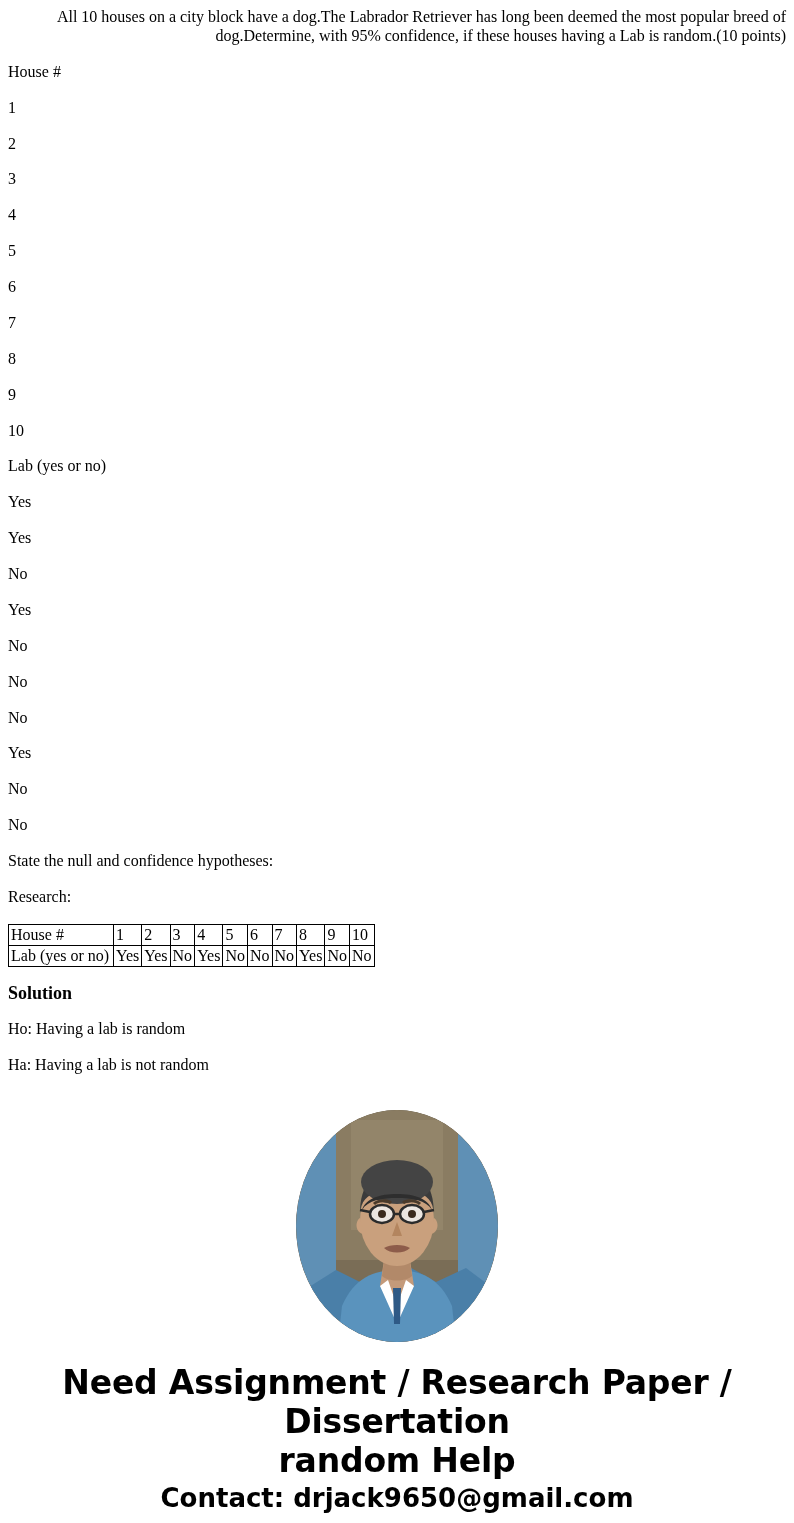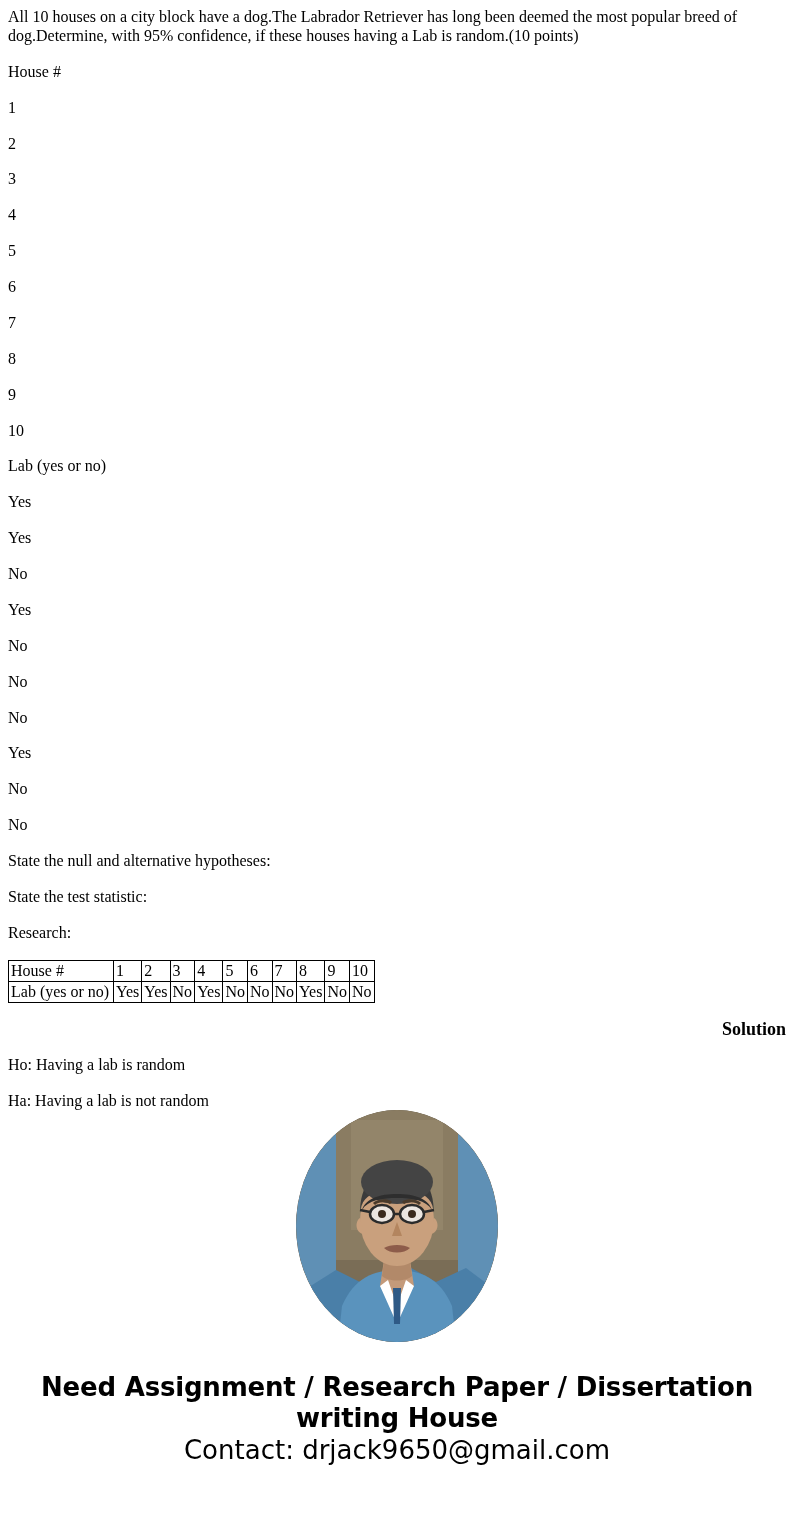--- a/index.html
+++ b/index.html
@@ -16,20 +16,21 @@
     position: relative;
   }
   .page {
     padding: 8px 8px 0 8px;
     box-sizing: border-box;
     width: 794px;
   }
   .intro {
     margin: 0 0 17px 0;
     line-height: 1.18;
+    text-align: right;
   }
   .line-item {
     margin: 0 0 17px 0;
     line-height: 1.18;
   }
   table.data-table {
     border-collapse: collapse;
     margin: 0 0 16px 0;
     font-family: "Liberation Serif", serif;
     font-size: 16px;
@@ -40,21 +41,20 @@
     line-height: 1.25;
     vertical-align: top;
     white-space: nowrap;
   }
   .w-house { min-width: 100px; }
   .solution-head {
     font-weight: bold;
     font-size: 18px;
     margin: 0 0 16px 0;
     line-height: 1.2;
-    text-align: right;
   }
   .hyp {
     margin: 0 0 17px 0;
     line-height: 1.18;
   }
   .fade-cut {
     position: relative;
     overflow: hidden;
     height: 18px;
   }
@@ -72,29 +72,29 @@
     border-radius: 50%;
     margin: 0 auto;
     overflow: hidden;
     position: relative;
     background: #6d6455;
   }
   .avatar svg { display: block; }
   .promo-text {
     font-family: "DejaVu Sans", sans-serif;
     font-weight: bold;
-    font-size: 26px;
-    line-height: 1.18;
-    margin-top: 30px;
+    font-size: 33px;
+    line-height: 1.18;
+    margin-top: 22px;
     color: #000000;
     letter-spacing: -0.2px;
   }
   .promo-contact {
     font-family: "DejaVu Sans", sans-serif;
-    font-weight: normal;
+    font-weight: bold;
     font-size: 26px;
     line-height: 1.18;
     margin-top: 2px;
     color: #000000;
   }
 </style>
 </head>
 <body>
 
 <div class="page">
@@ -118,22 +118,21 @@
   <div class="line-item">Yes</div>
   <div class="line-item">No</div>
   <div class="line-item">Yes</div>
   <div class="line-item">No</div>
   <div class="line-item">No</div>
   <div class="line-item">No</div>
   <div class="line-item">Yes</div>
   <div class="line-item">No</div>
   <div class="line-item">No</div>
 
-  <div class="line-item">State the null and alternative hypotheses:</div>
-  <div class="line-item">State the test statistic:</div>
+  <div class="line-item">State the null and confidence hypotheses:</div>
   <div class="line-item">Research:</div>
 
   <table class="data-table">
     <tbody>
       <tr>
         <td class="w-house">House #</td>
         <td>1</td>
         <td>2</td>
         <td>3</td>
         <td>4</td>
@@ -207,16 +206,16 @@
         <path d="M107 93 C110 90, 120 90, 124 94" stroke="#4a3a2a" stroke-width="3" fill="none"></path>
         <path d="M101 112 L96 126 L106 126 Z" fill="#b3855f"></path>
         <path d="M88 138 C94 134, 108 134, 114 138 C108 144, 94 144, 88 138 Z" fill="#8d5c4a"></path>
         <path d="M64 108 C58 112, 60 124, 68 124" fill="#c9a07d"></path>
         <path d="M138 108 C144 112, 142 124, 134 124" fill="#c9a07d"></path>
       </g>
     </svg>
   </div>
   <div class="promo-text">
     <span>Need Assignment / Research Paper / Dissertation</span><br>
-    <span>writing House</span>
+    <span>random Help</span>
   </div>
   <div class="promo-contact">Contact: drjack9650@gmail.com</div>
 </div>
 
 </body></html>

